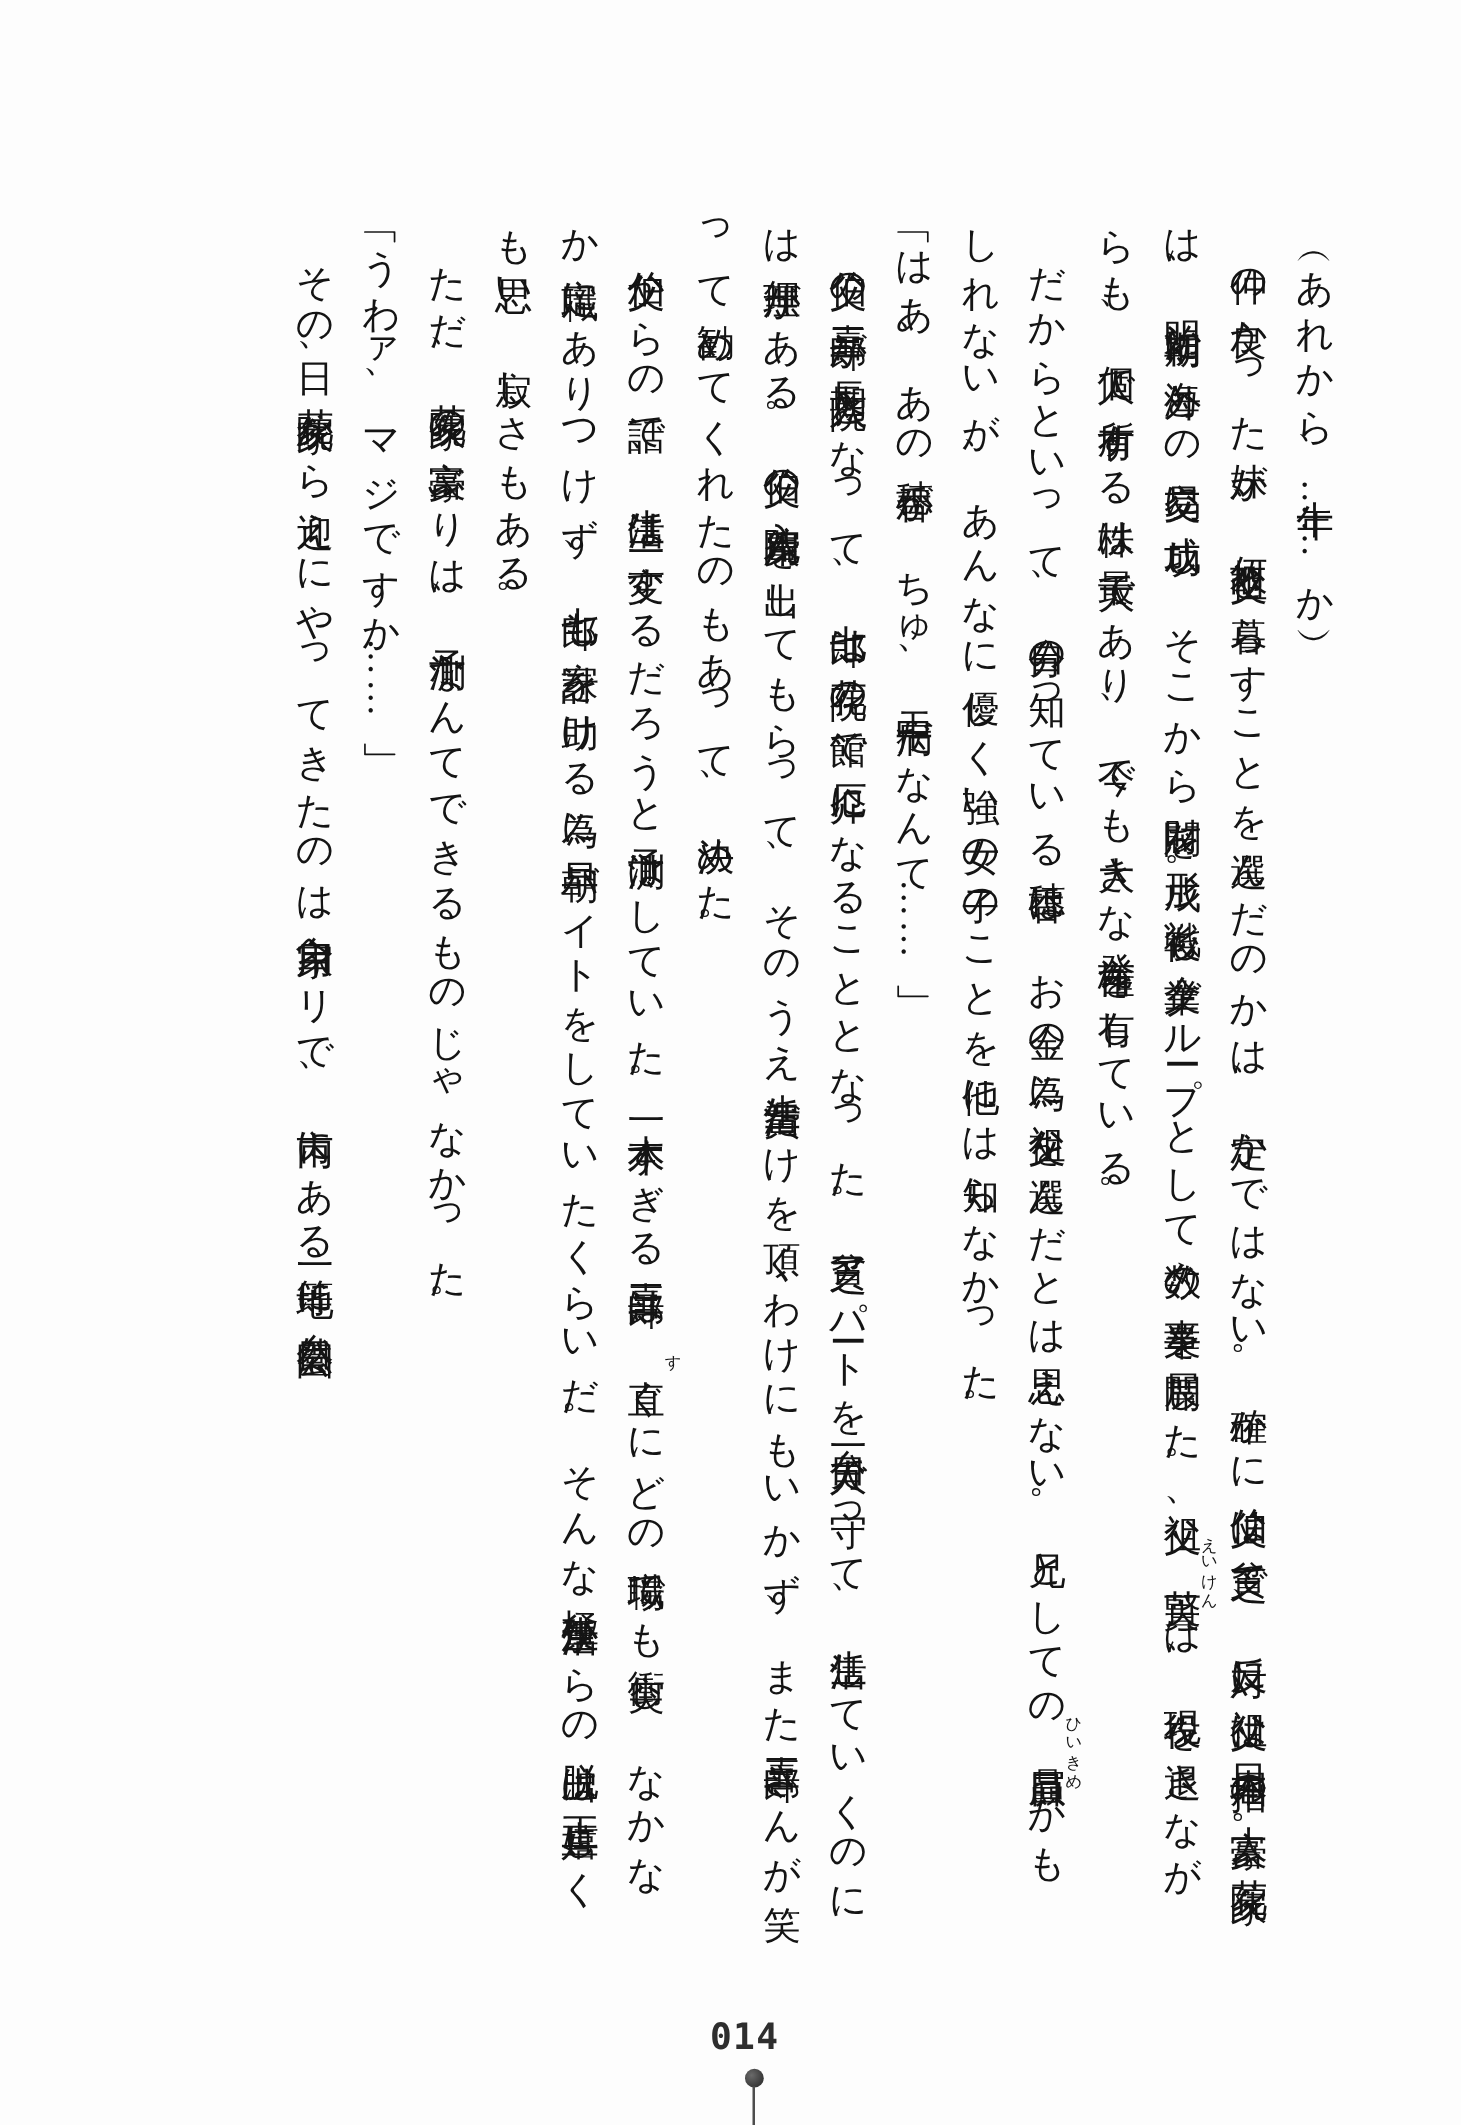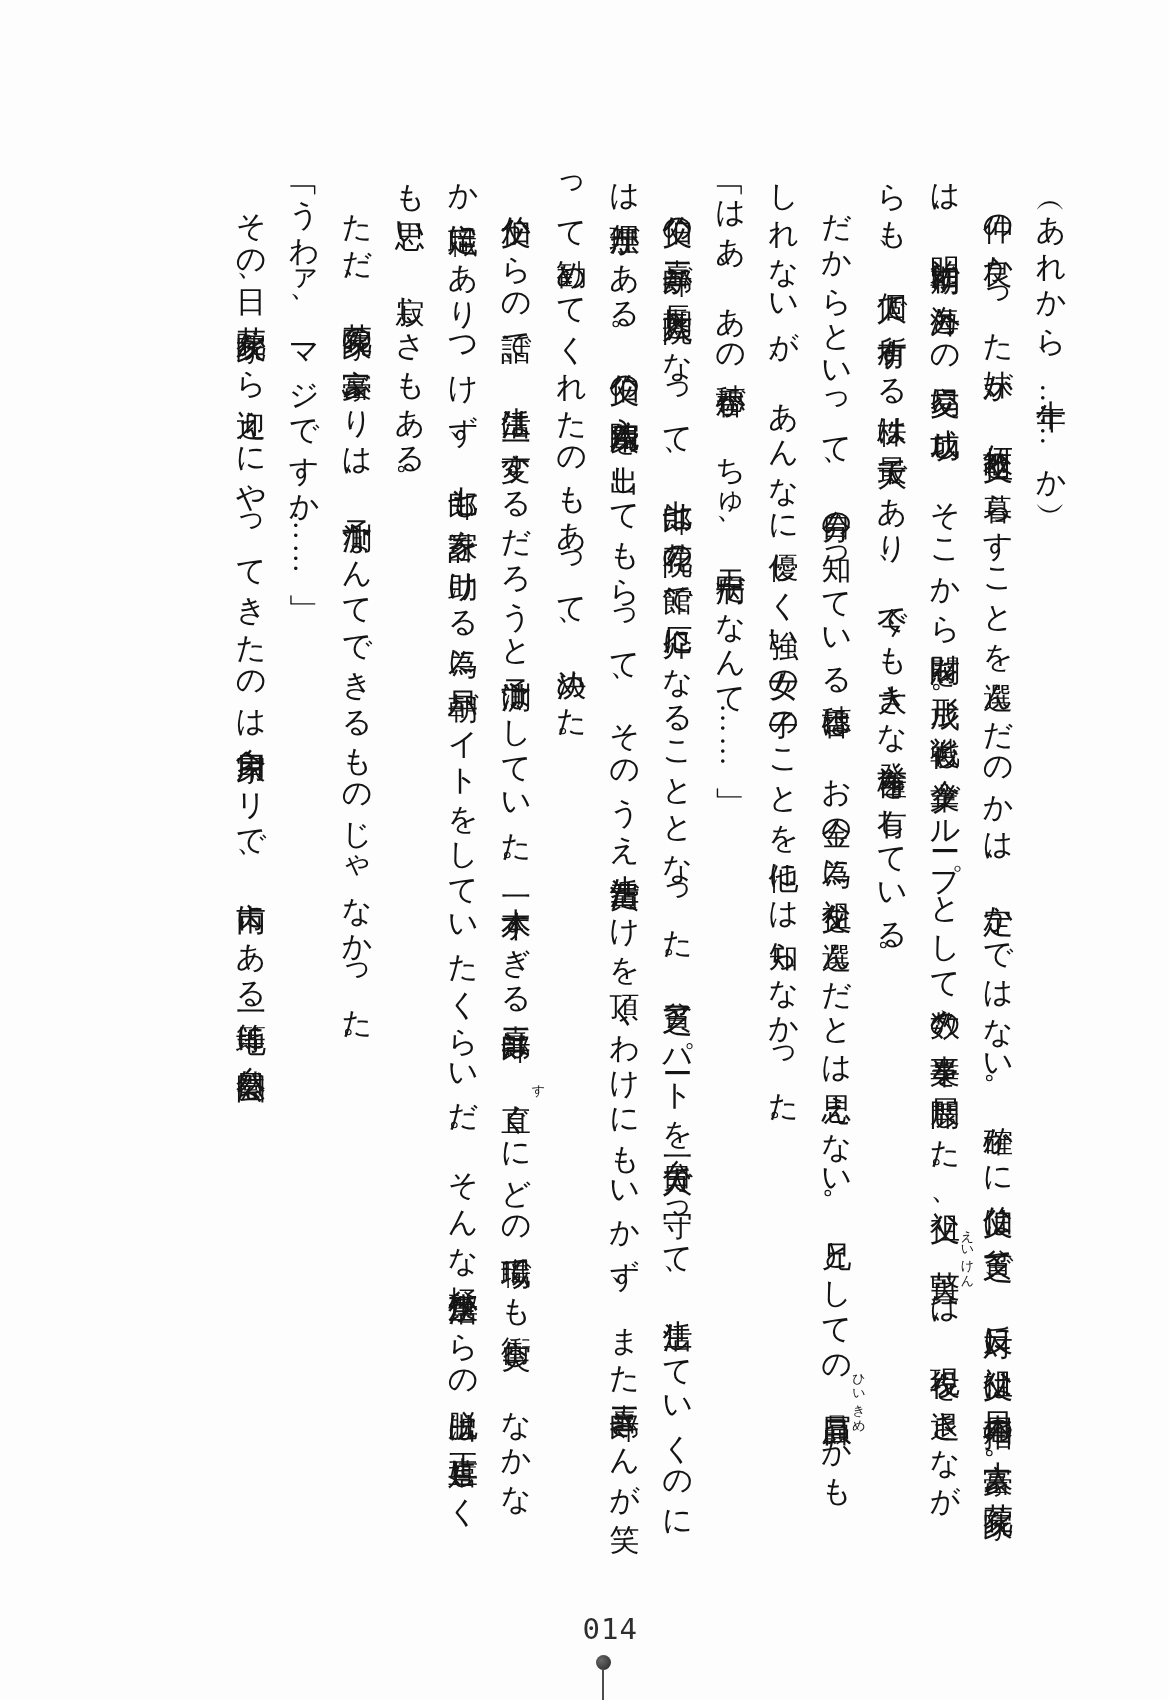--- a/index.html
+++ b/index.html
@@ -47,24 +47,24 @@
     font-size: 13px;
     letter-spacing: 0;
     color: #141414;
     font-family: "Liberation Serif", "DejaVu Serif", serif;
   }
   .page-number {
     position: absolute;
     top: 1612px;
     left: 568px;
     width: 70px;
-    text-align: right;
+    text-align: left;
     font-family: "DejaVu Sans Mono", monospace;
     font-size: 29px;
-    font-weight: 400;
+    font-weight: 700;
     color: #2e2e2e;
     letter-spacing: 1px;
   }
   .binding-mark-dot {
     position: absolute;
     top: 1655px;
     left: 596px;
     width: 15px;
     height: 15px;
     border-radius: 50%;

